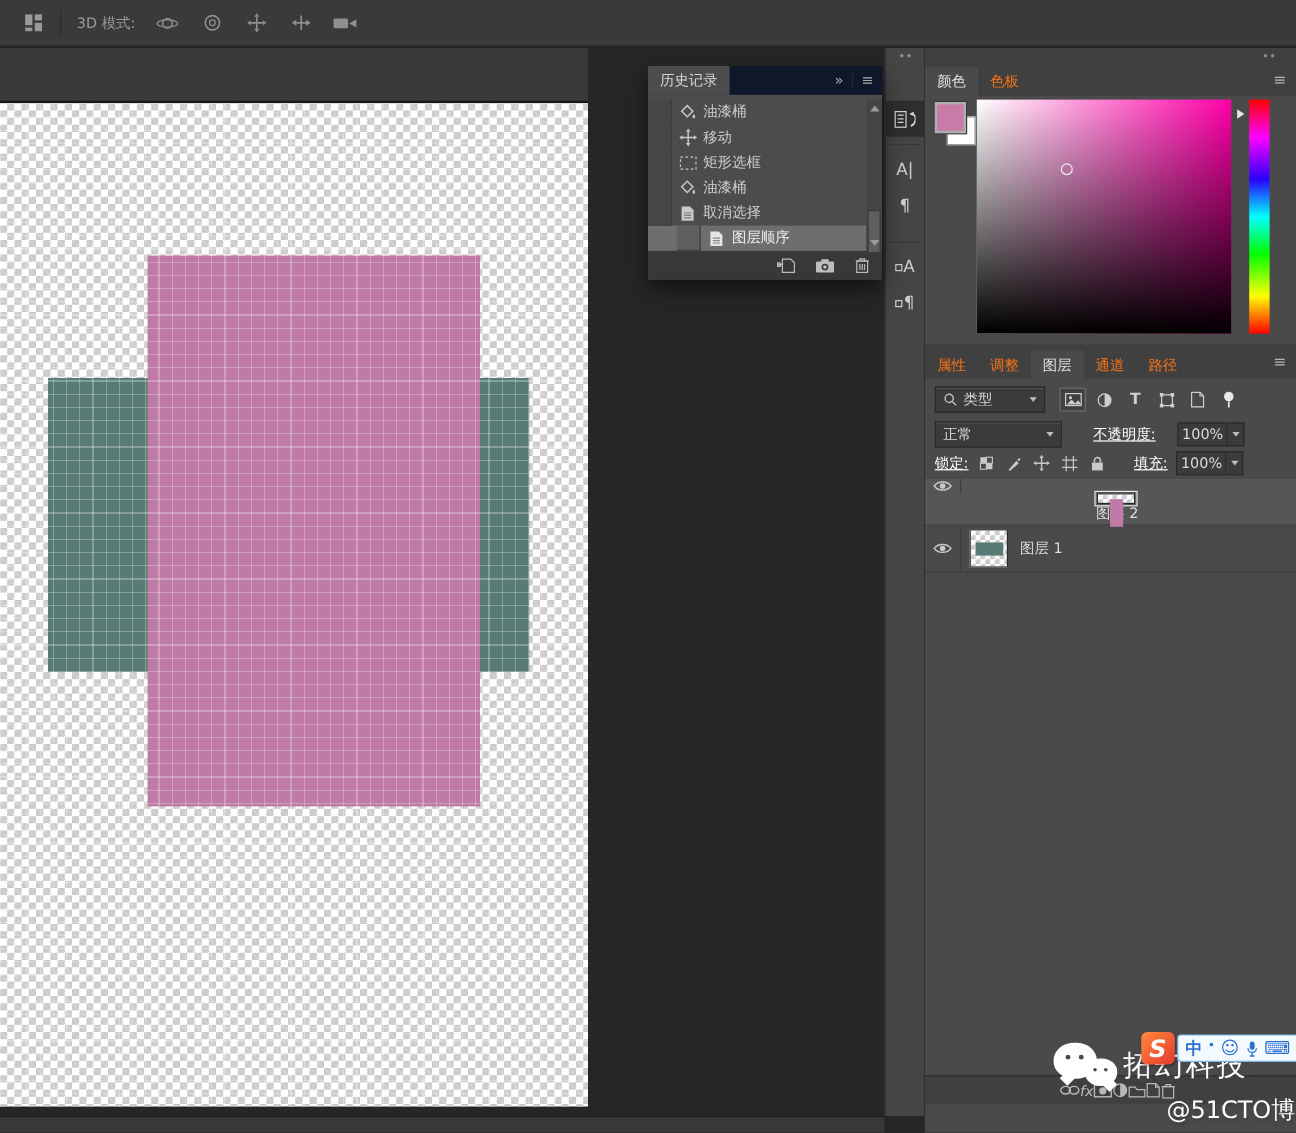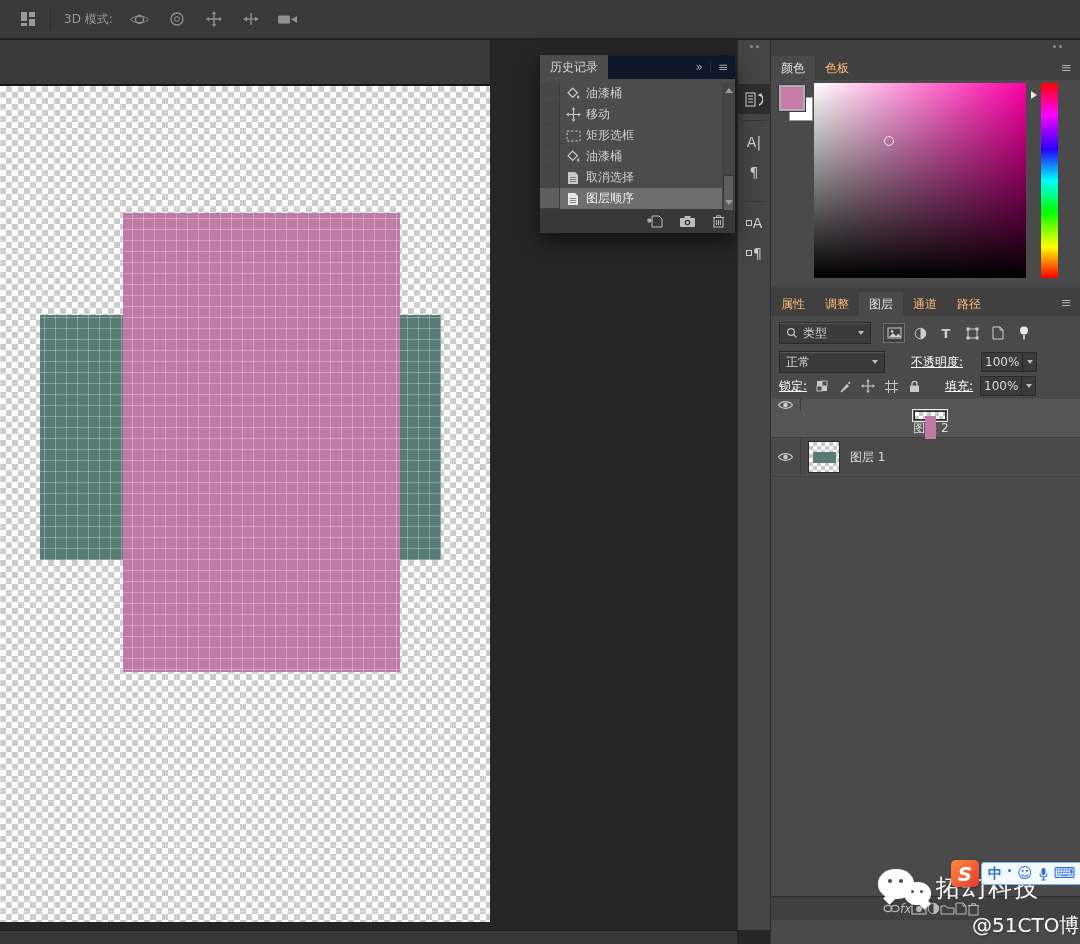--- a/index.html
+++ b/index.html
@@ -38,21 +38,21 @@
            box-shadow:0 8px 18px rgba(0,0,0,.55);}
   .hp-tabbar{height:24px;background:#0f172a;display:flex;align-items:stretch;}
   .hp-tab{padding:0 10px;background:#4c4c4c;color:#d6d6d6;display:flex;align-items:center;}
   .hp-tabrest{flex:1;display:flex;justify-content:flex-end;align-items:center;gap:7px;padding-right:7px;color:#aaa;}
   .hp-vline{width:1px;height:12px;background:#2b2b2b;}
   .hp-body{position:relative;padding-top:4px;}
   .h-row{display:flex;height:21px;align-items:center;margin-right:13px;}
   .h-check{width:20px;height:21px;background:#474747;border-right:1px solid #3d3d3d;border-bottom:1px solid #434343;flex:0 0 20px;}
   .h-icon{width:26px;display:flex;justify-content:center;}
   .h-label{color:#cfcfcf;white-space:nowrap;}
-  .h-row.sel{background:#6e6e6e;}
+  .h-row.sel{background:#6e6e6e;padding-left:24px;}
   .h-row.sel .h-check{background:#5f5f5f;}
   .h-row.sel .h-label{color:#f0f0f0;}
   .hp-scroll{position:absolute;top:4px;right:0;bottom:0;width:13px;background:#454545;}
   .hp-up,.hp-dn{position:absolute;left:3px;width:0;height:0;border-left:4px solid transparent;border-right:4px solid transparent;}
   .hp-up{top:5px;border-bottom:5px solid #9a9a9a;}
   .hp-dn{bottom:4px;border-top:5px solid #9a9a9a;}
   .hp-thumb{position:absolute;left:1px;width:11px;top:92px;height:36px;background:#5e5e5e;border:1px solid #383838;}
   .hp-footer{height:24px;background:#383838;display:flex;justify-content:flex-end;align-items:center;gap:16px;padding-right:10px;}
 
   
@@ -64,21 +64,21 @@
   .dock-btn.pressed{background:#2e2e2e;}
   .dock-sep{width:25px;height:1px;background:#383838;margin:6px 0;}
   .dock-glyph{font-size:14px;color:#cfcfcf;}
   .mini-box{display:inline-block;width:6px;height:6px;border:1px solid #cfcfcf;margin-right:1px;vertical-align:1px;}
 
   
   #rightcol{left:770px;top:40px;width:310px;height:904px;background:#4a4a4a;border-left:1px solid #303030;}
   .rc-top{height:16px;background:#404040;position:relative;}
   .rc-top .dots{position:absolute;right:18px;top:5px;margin:0;}
   .ptabbar{height:24px;background:#404040;display:flex;align-items:stretch;position:relative;}
-  .ptab{padding:0 10px;display:flex;align-items:center;color:#fdba74;}
+  .ptab{padding:0 10px;display:flex;align-items:center;color:#f97316;}
   .ptab.active{background:#4a4a4a;color:#e0e0e0;}
   .pmenu{position:absolute;right:8px;top:4px;color:#b5b5b5;font-size:13px;}
 
   #color-content{position:relative;height:207px;background:#4a4a4a;}
   #bg-swatch{left:18px;top:17px;width:24px;height:24px;background:#fff;border:1px solid #9a9a9a;}
   #fg-swatch{left:8px;top:5px;width:26px;height:26px;background:#c77ba6;border:2px solid #aeaeae;box-shadow:0 0 0 1px #3a3a3a;}
   #color-field{left:43px;top:3px;width:212px;height:195px;
       background:linear-gradient(to top, #000, rgba(0,0,0,0) 100%),
                  linear-gradient(to right, #fff, #ff00a8);}
   #field-cursor{left:70px;top:53px;width:10px;height:10px;border:1.4px solid #efefef;border-radius:50%;}

